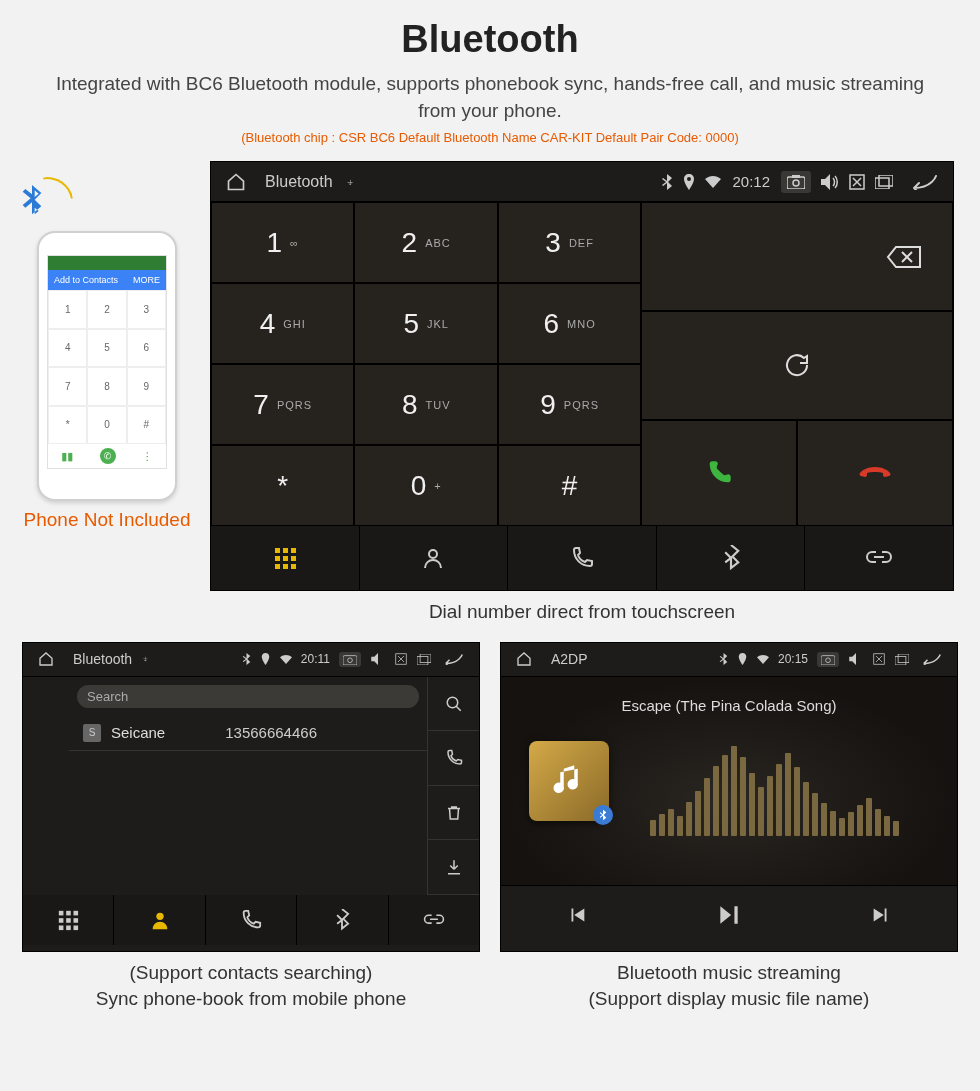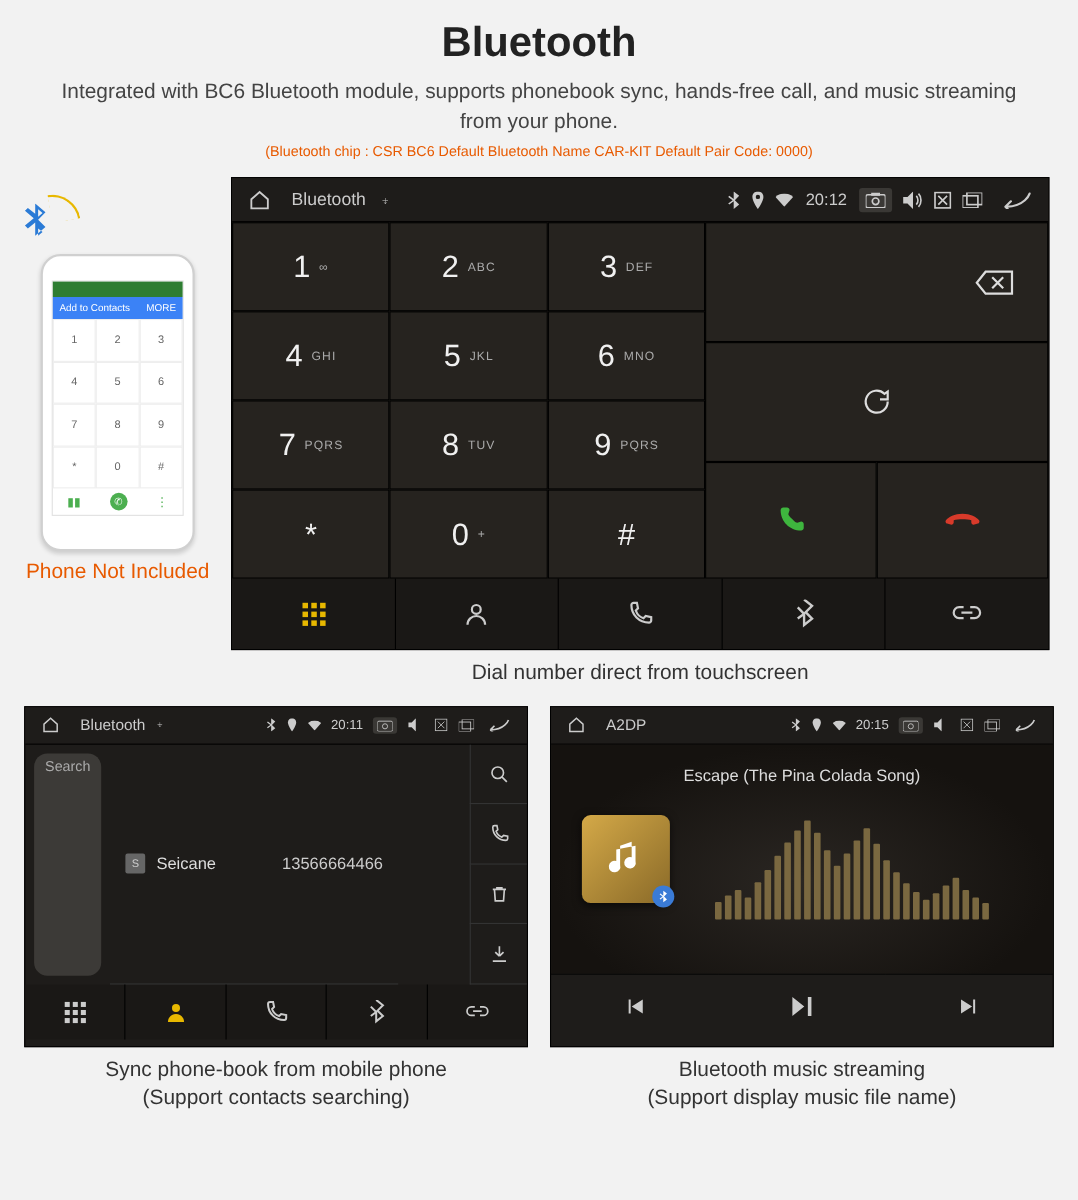--- a/index.html
+++ b/index.html
@@ -122,21 +122,21 @@
   .caption {
     text-align:center; font-size:19px; color:#333; margin-top:8px; line-height:1.4;
   }
 
   
   .botrow { display:flex; gap:20px; margin-top: 16px; }
   .botcol { flex:1; }
 
   
   .pb-body { height: calc(100% - 40px - 50px); display:flex; }
-  .pb-list { flex:1; display:flex; flex-direction:row; }
+  .pb-list { flex:1; display:flex; flex-direction:column;margin-left:46px; }
   .pb-search {
     margin:8px; padding:4px 10px; border-radius:12px;
     background:#3c3a37; color:#aaa; font-size:13px;
   }
   .pb-row {
     display:flex; align-items:center; padding: 8px 14px; border-bottom:1px solid #333; font-size:15px; color:#ddd;
   }
   .pb-row .tag { width:18px;height:18px;background:#666;color:#ccc;font-size:10px;display:flex;align-items:center;justify-content:center;margin-right:10px;border-radius:2px;}
   .pb-row .num { margin-left: 60px; color:#ccc;}
   .pb-side { width:52px; display:flex; flex-direction:column; }
@@ -522,22 +522,22 @@
               </svg>
             </div>
           <div class="bn-item">
               <svg viewBox="0 0 28 20" fill="none" stroke="#ccc" stroke-width="2">
                 <path d="M11 14H7a5 5 0 010-10h4M17 4h4a5 5 0 010 10h-4M9 9h10"></path>
               </svg>
             </div>
         </div>
       </div>
       <div class="caption">
+        <div>(Support contacts searching)</div>
         <div>Sync phone-book from mobile phone</div>
-        <div>(Support contacts searching)</div>
       </div>
     </div>
 
     <div class="botcol">
       <div class="unit small">
         <div class="status-bar">
           <span class="sb-ico">
               <svg width="16" height="16" viewBox="0 0 24 24" stroke="#ccc" fill="none" stroke-width="2">
                 <path d="M3 11l9-8 9 8v10H3z"></path>
               </svg>

